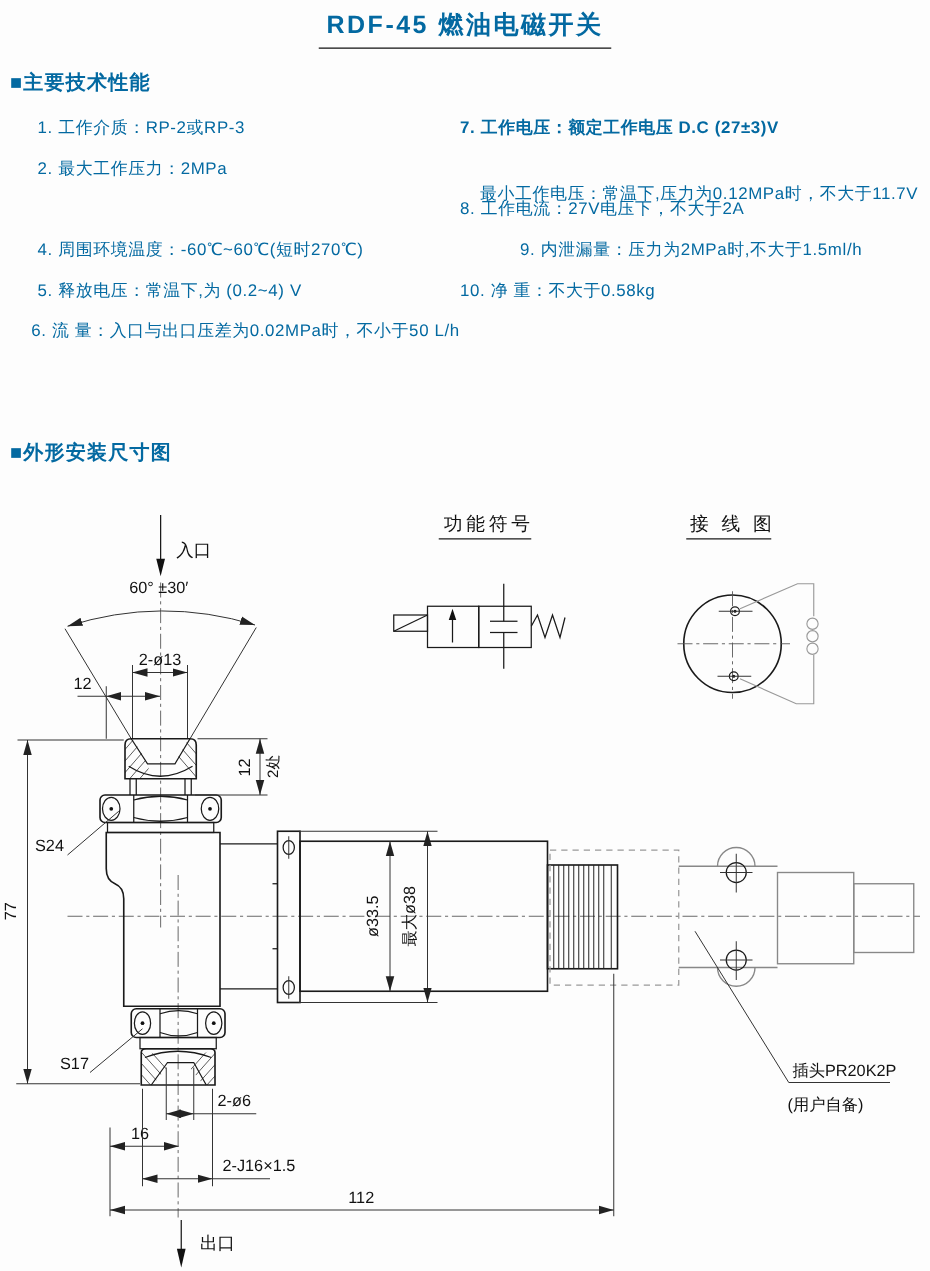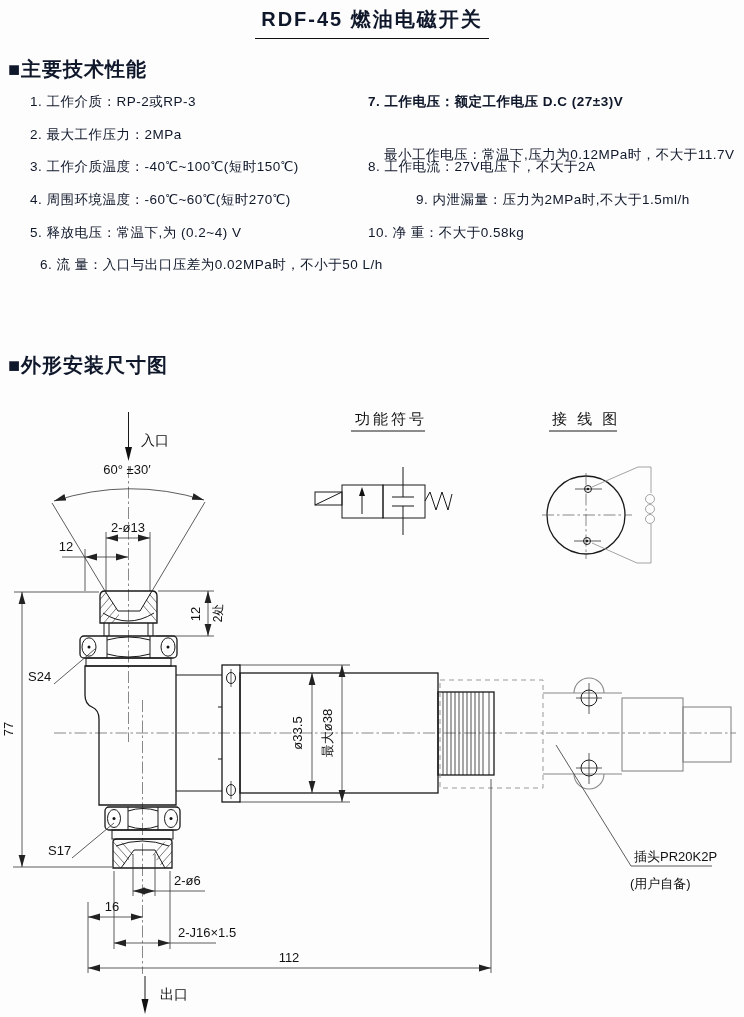--- a/index.html
+++ b/index.html
@@ -1,21 +1,21 @@
 <!DOCTYPE html>
 <html><head>
 <meta charset="utf-8">
 <style>
   html,body{margin:0;padding:0;background:#fff;}
   .page{position:relative;width:744px;height:1017px;background:#fdfdfd;overflow:hidden;
-        font-family:"Liberation Sans",sans-serif;color:#0f172a;}
+        font-family:"Liberation Sans",sans-serif;color:#0369a1;}
   .title-wrap{position:absolute;top:6px;left:0;width:744px;text-align:center;}
   .title{display:inline-block;font-size:20px;font-weight:600;letter-spacing:2px;
          border-bottom:1.5px solid #111;padding:0 6px 5px 6px;}
-  .sec-head{position:absolute;left:8px;font-size:20px;font-weight:700;letter-spacing:1px;}
+  .sec-head{position:absolute;left:8px;font-size:16px;font-weight:700;letter-spacing:1px;}
   .spec{position:absolute;font-size:13.5px;white-space:nowrap;letter-spacing:0.5px;}
   svg{position:absolute;left:0;top:400px;}
   svg text{fill:#111;font-family:"Liberation Sans",sans-serif;}
   .ol{stroke:#1a1a1a;stroke-width:1.3;fill:none;}
   .ol2{stroke:#1a1a1a;stroke-width:1;fill:none;}
   .thin{stroke:#333;stroke-width:0.8;fill:none;}
   .cl{stroke:#555;stroke-width:0.7;fill:none;stroke-dasharray:12 3 2.5 3;}
   .hat{stroke:#444;stroke-width:0.7;}
   .gray{stroke:#888;stroke-width:1.1;fill:none;}
   .grayd{stroke:#999;stroke-width:1;stroke-dasharray:5 4;fill:none;}
@@ -28,24 +28,23 @@
 <div class="page">
 
   <div class="title-wrap">
     <span class="title">RDF-45 燃油电磁开关</span>
   </div>
 
   <div class="sec-head" style="top:56px;">■主要技术性能</div>
 
   <div class="spec" style="left:30px;top:93px;">1. 工作介质：RP-2或RP-3</div>
   <div class="spec" style="left:30px;top:126px;">2. 最大工作压力：2MPa</div>
-  <div class="spec" style="left:30px;top:158px;">3. 工作介质温度：-40℃~100℃(短时150℃)</div>
   <div class="spec" style="left:30px;top:191px;">4. 周围环境温度：-60℃~60℃(短时270℃)</div>
   <div class="spec" style="left:30px;top:224px;">5. 释放电压：常温下,为 (0.2~4) V</div>
-  <div class="spec" style="left:40px;top:256px;">6. 流 量：入口与出口压差为0.02MPa时，不小于50 L/h</div>
+  <div class="spec" style="left:25px;top:256px;">6. 流 量：入口与出口压差为0.02MPa时，不小于50 L/h</div>
 
   <div class="spec" style="left:368px;top:93px;font-weight:bold;">7. 工作电压：额定工作电压 D.C (27±3)V</div>
   <div class="spec" style="left:384px;top:126px;margin-top:20px;">最小工作电压：常温下,压力为0.12MPa时，不大于11.7V</div>
   <div class="spec" style="left:368px;top:158px;">8. 工作电流：27V电压下，不大于2A</div>
   <div class="spec" style="left:368px;top:191px;margin-left:48px;">9. 内泄漏量：压力为2MPa时,不大于1.5ml/h</div>
   <div class="spec" style="left:368px;top:224px;">10. 净 重：不大于0.58kg</div>
 
   <div class="sec-head" style="top:352px;">■外形安装尺寸图</div>
 
   <svg width="744" height="617" viewBox="0 400 744 617">

